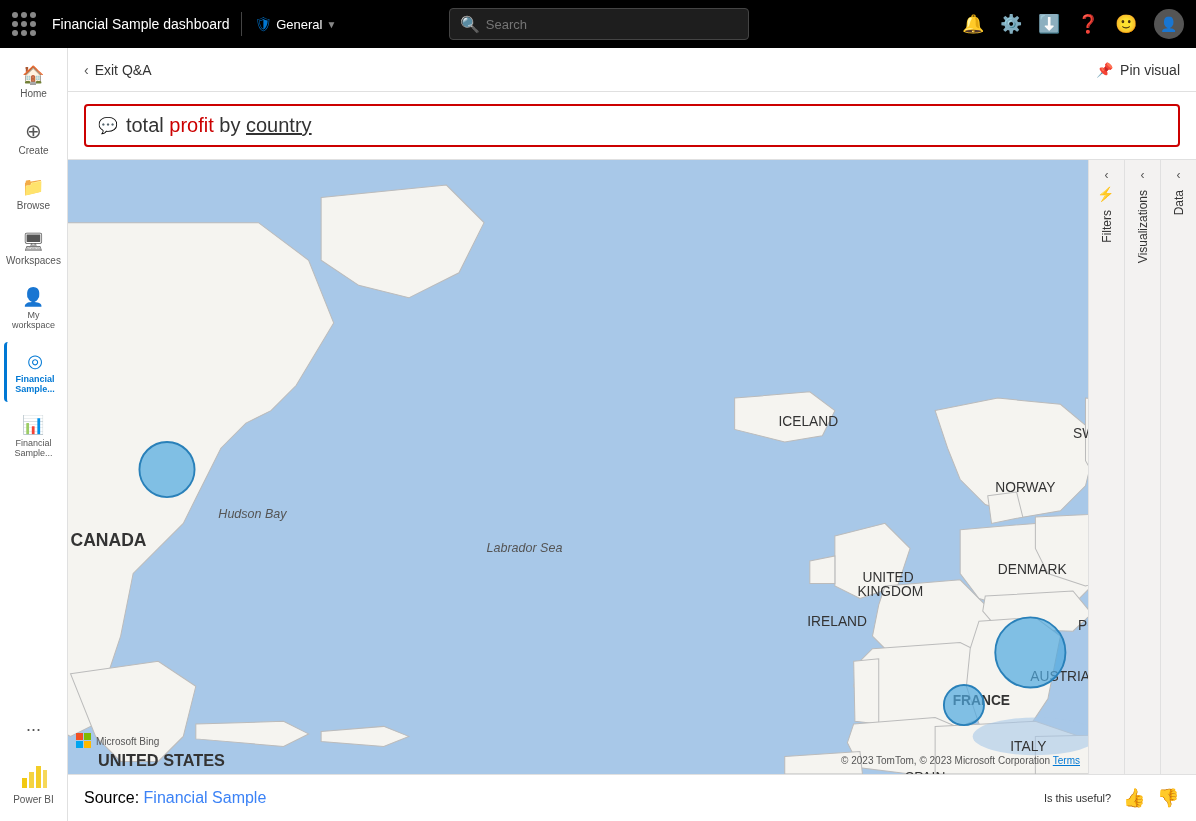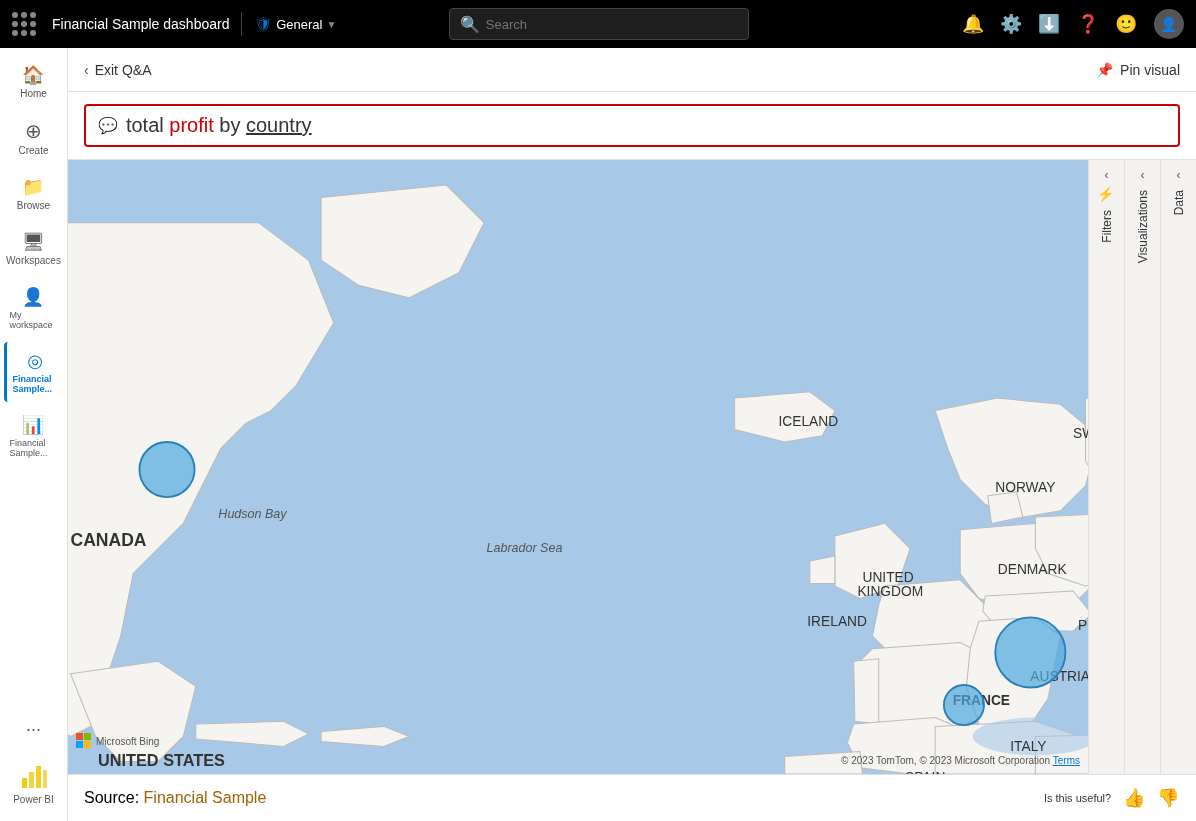--- a/index.html
+++ b/index.html
@@ -31,21 +31,21 @@
     .sidebar {
       width: 68px; background: #fff; border-right: 1px solid #e0e0e0; display: flex; flex-direction: column;
       align-items: center; padding: 8px 0; gap: 4px; flex-shrink: 0;
     }
     .sidebar-item {
       display: flex; flex-direction: column; align-items: center; padding: 8px 6px; border-radius: 4px;
       cursor: pointer; width: 60px; gap: 2px;
     }
     .sidebar-item.active { border-left: 3px solid #0078d4; }
     .sidebar-item .icon { font-size: 18px; color: #555; }
-    .sidebar-item .label { font-size: 10px; color: #555; }
+    .sidebar-item .label { font-size: 10px; color: #555; text-align: center; }
     .sidebar-item.active .label { color: #0078d4; font-weight: 600; }
     .sidebar-item.active .icon { color: #0078d4; }
     .sidebar-more { margin-top: auto; font-size: 18px; color: #555; cursor: pointer; padding: 8px; }
     .sidebar-powerbi { margin-top: 4px; }
 
     
     .content-area { flex: 1; display: flex; flex-direction: column; background: #fff; overflow: hidden; }
 
     
     .sub-nav {
@@ -76,21 +76,21 @@
     .right-panels { display: flex; flex-shrink: 0; }
     .panel-filters { width: 36px; background: #f3f2f1; border-left: 1px solid #e0e0e0; display: flex; flex-direction: column; align-items: center; padding: 8px 0; }
     .panel-viz { width: 36px; background: #f3f2f1; border-left: 1px solid #e0e0e0; display: flex; flex-direction: column; align-items: center; padding: 8px 0; }
     .panel-data { width: 36px; background: #f3f2f1; border-left: 1px solid #e0e0e0; display: flex; flex-direction: column; align-items: center; padding: 8px 0; }
     .panel-label { writing-mode: vertical-rl; transform: rotate(180deg); font-size: 12px; color: #333; margin-top: 8px; }
     .panel-chevron { font-size: 12px; color: #555; cursor: pointer; }
     .panel-filter-icon { font-size: 14px; color: #555; margin-top: 4px; }
 
     
     .bottom-area { padding: 12px 16px; border-top: 1px solid #e0e0e0; display: flex; align-items: center; justify-content: space-between; background: #fff; flex-shrink: 0; }
-    .source-link { color: #a16207; cursor: pointer; text-decoration: none; }
+    .source-link { color: #3b82f6; cursor: pointer; text-decoration: none; }
     .feedback-area { display: flex; align-items: center; gap: 12px; }
     .feedback-text { font-size: 11px; color: #333; }
     .thumb-btn { font-size: 18px; cursor: pointer; color: #555; background: none; border: none; }
     .thumb-down { color: #c00; }
 
     
     .map-svg { width: 100%; height: 100%; }
 
     
     .bubble { fill: #4ea8de; fill-opacity: 0.7; stroke: #2980b9; stroke-width: 1.5; }

